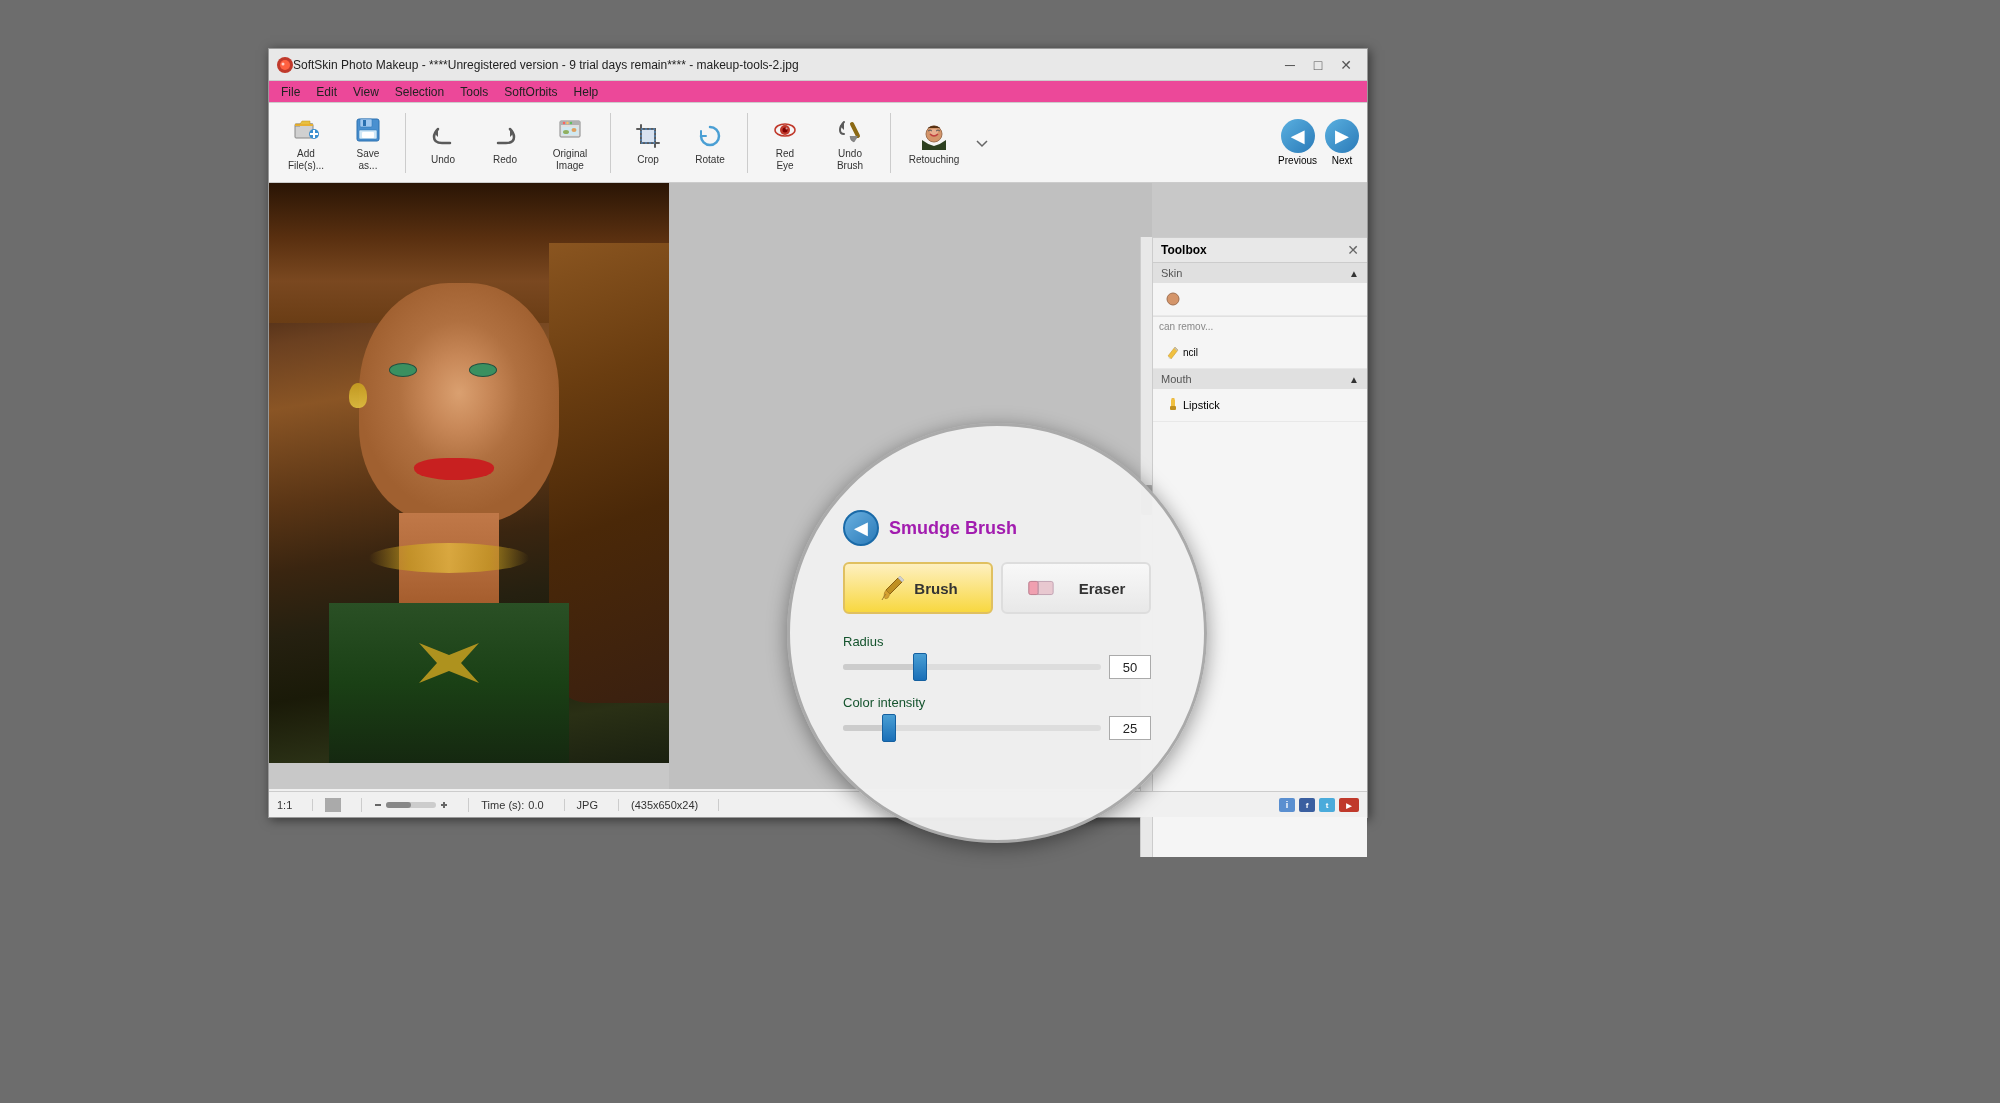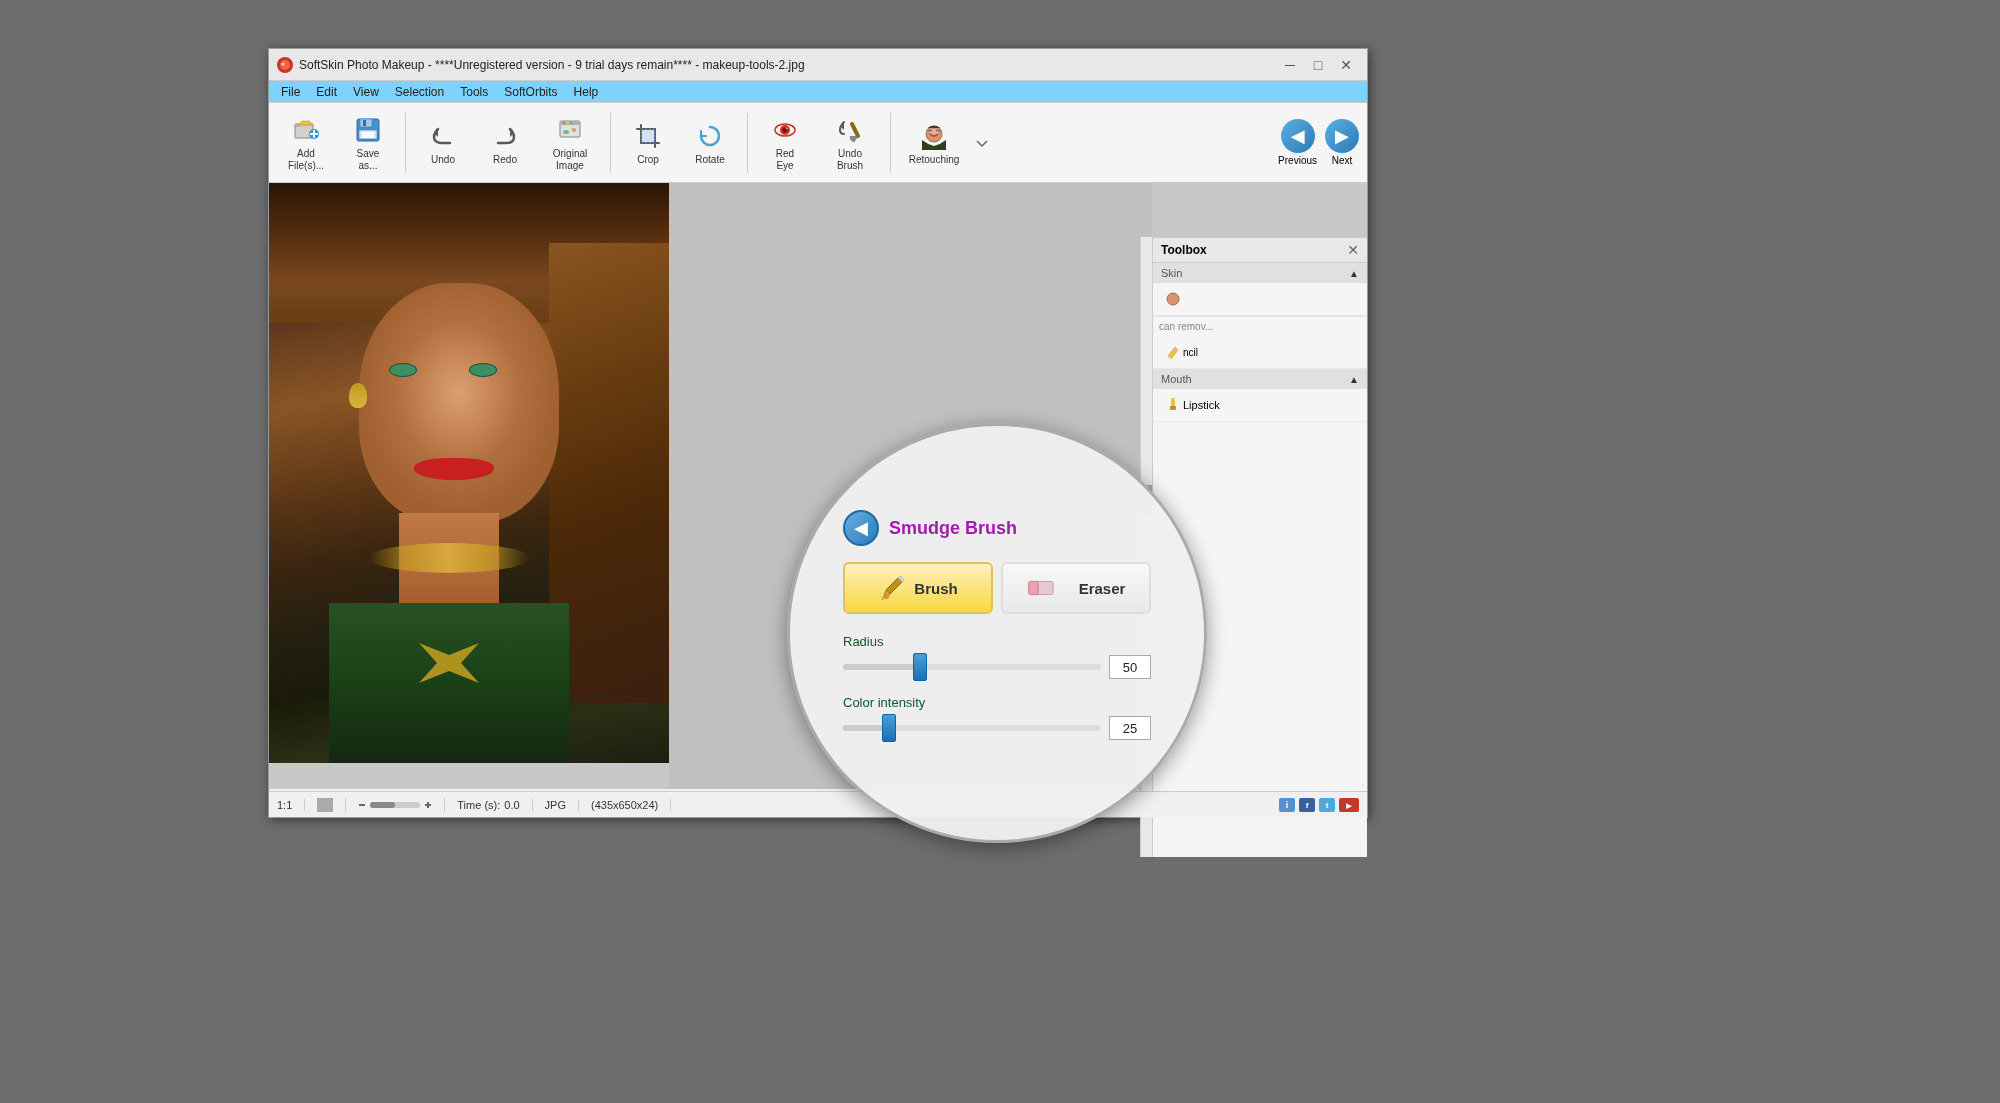--- a/index.html
+++ b/index.html
@@ -31,21 +31,20 @@
       border-bottom: 1px solid #ccc;
       display: flex;
       align-items: center;
       justify-content: space-between;
       padding: 0 8px;
       user-select: none;
     }
     .title-bar-left {
       display: flex;
       align-items: center;
-      gap: 6px;
     }
     .app-icon {
       width: 16px;
       height: 16px;
       background: #c0392b;
       border-radius: 50%;
       display: flex;
       align-items: center;
       justify-content: center;
     }
@@ -66,21 +65,21 @@
       font-size: 14px;
       color: #555;
       display: flex;
       align-items: center;
       justify-content: center;
     }
 
     
     .menu-bar {
       height: 22px;
-      background: #7dd3fc;
+      background: #ec4899;
       border-bottom: 1px solid #ccc;
       display: flex;
       align-items: center;
       padding: 0 4px;
     }
     .menu-item {
       padding: 2px 8px;
       cursor: pointer;
       font-size: 12px;
       color: #222;
@@ -155,21 +154,21 @@
       position: absolute;
       bottom: 0;
       left: 0;
       right: 0;
     }
     .status-section {
       display: flex;
       align-items: center;
       gap: 4px;
       border-right: 1px solid #ccc;
-      padding-right: 12px;
+      padding-right: 20px;
     }
 
     
     .toolbox-panel {
       position: absolute;
       right: 0;
       top: 54px;
       width: 215px;
       height: 620px;
       background: #f5f5f5;

